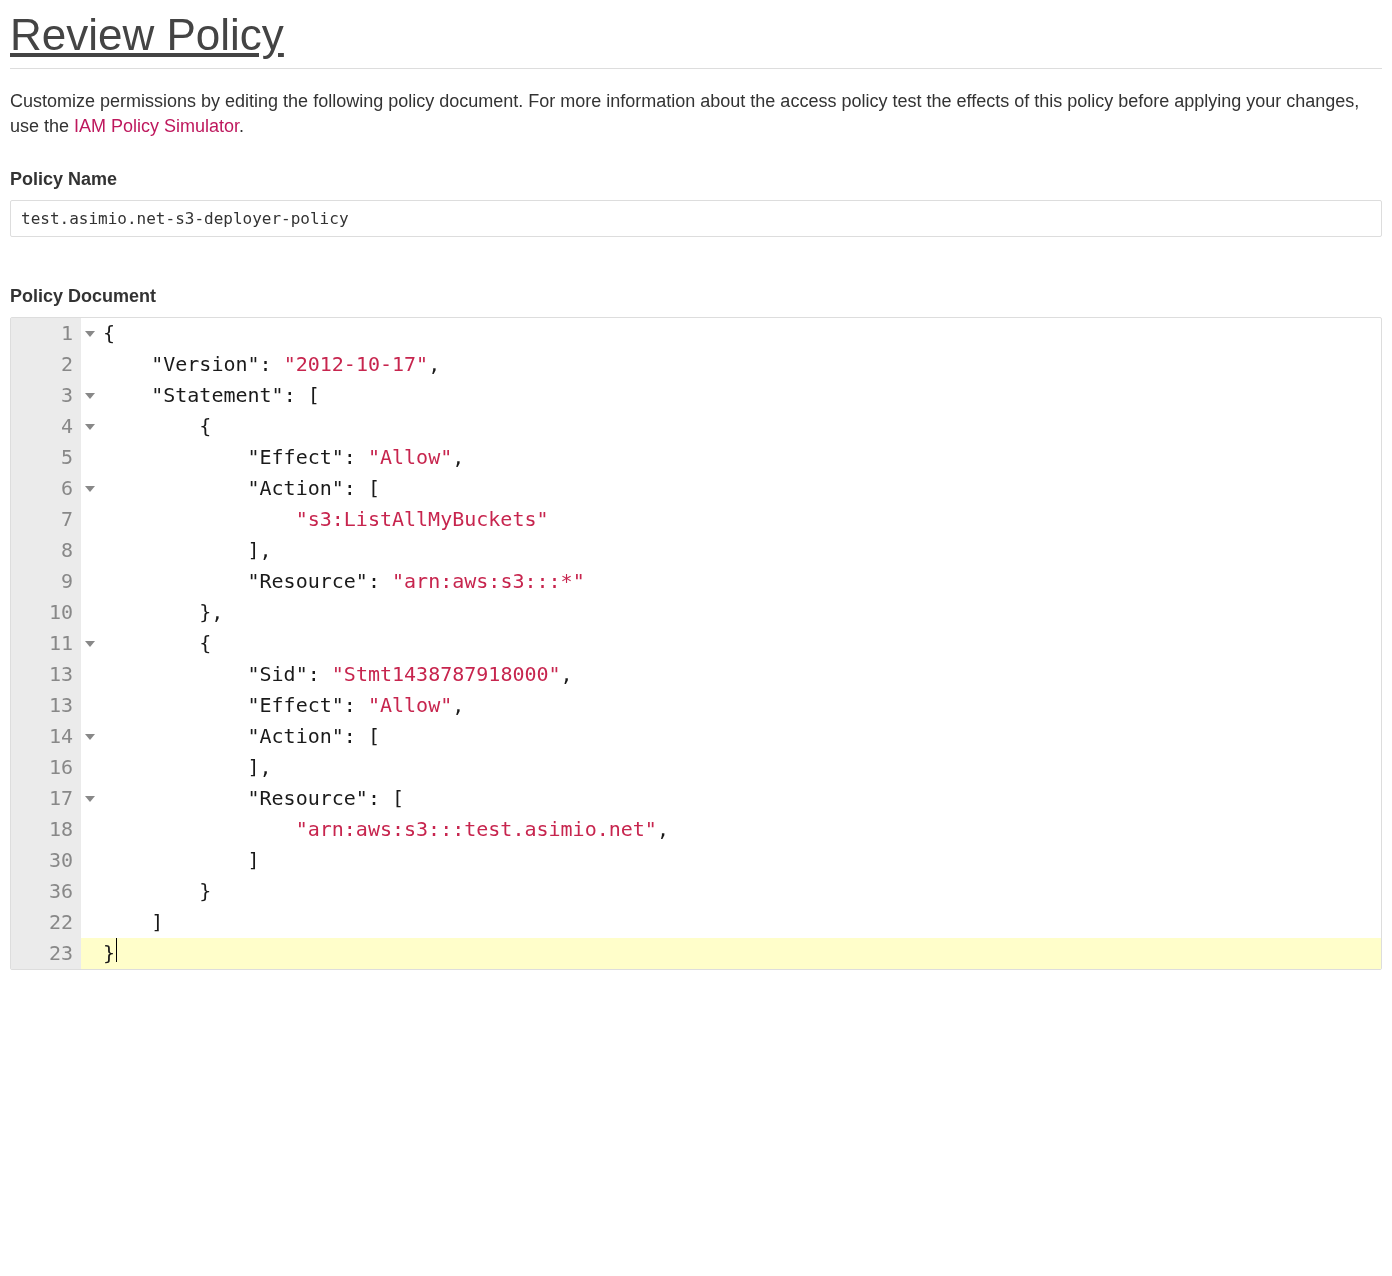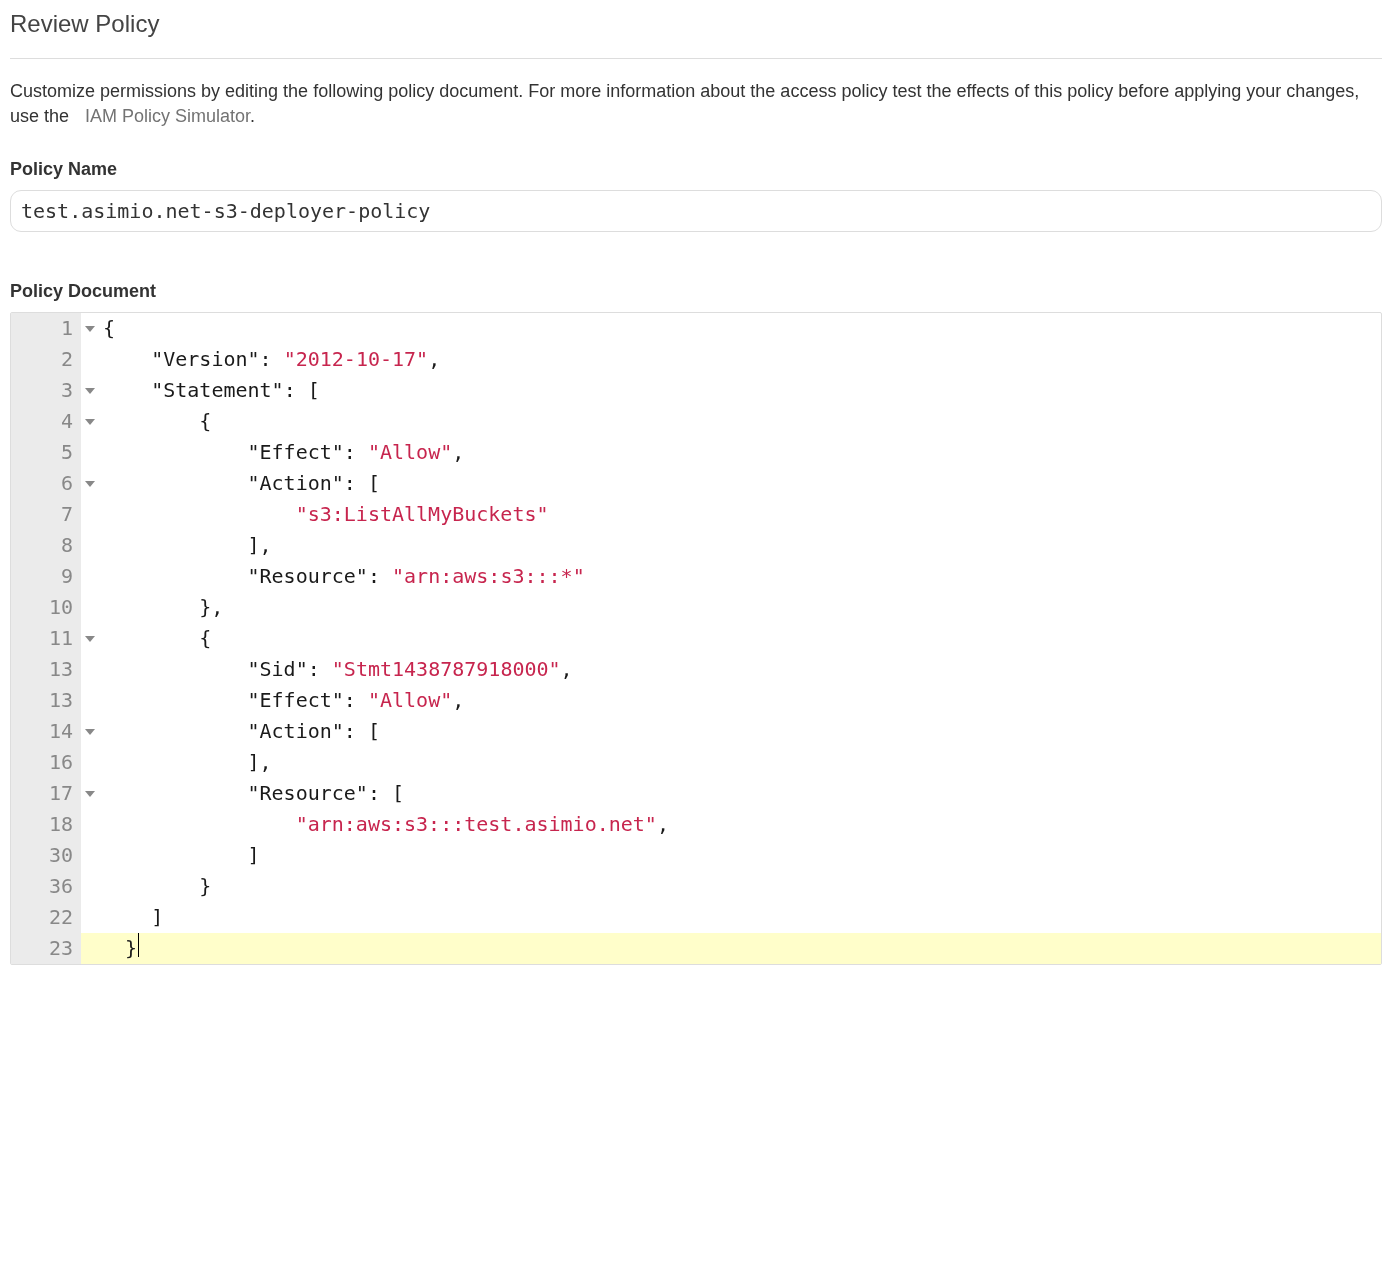--- a/index.html
+++ b/index.html
@@ -7,72 +7,71 @@
       margin: 0;
       padding: 0;
     }
     body {
       font-family: -apple-system, BlinkMacSystemFont, "Helvetica Neue", Helvetica, Arial, sans-serif;
       background: #ffffff;
       color: #333333;
       padding: 10px;
     }
     h1.page-title {
-      font-size: 24px;
+      font-size: 44px;
       font-weight: 400;
       color: #444444;
       margin-bottom: 10px;
-      padding-bottom: 20px;
+      padding-bottom: 8px;
       border-bottom: 1px solid #dddddd;
+      text-decoration: underline;
     }
     .description {
       font-size: 18px;
       color: #333333;
       line-height: 1.4;
       margin-top: 20px;
       margin-bottom: 30px;
     }
     .description a {
-      color: #737373;
+      color: #be185d;
       text-decoration: none;
-      margin-left: 11px;
     }
     .label {
       font-size: 18px;
       font-weight: 700;
       color: #333333;
       margin-bottom: 10px;
       display: block;
       margin-top: 24px;
     }
     .policy-name-input {
       width: 100%;
       padding: 8px 10px;
       font-family: "Menlo", "Monaco", "Consolas", monospace;
-      font-size: 20px;
+      font-size: 16px;
       border: 1px solid #dddddd;
-      border-radius: 11px;
+      border-radius: 2px;
       color: #333333;
       margin-bottom: 25px;
     }
     .code-editor {
       border: 1px solid #dddddd;
       border-radius: 2px;
       background: #ffffff;
       font-family: "Menlo", "Monaco", "Consolas", monospace;
       font-size: 20px;
       line-height: 1.55;
     }
     .code-line {
       display: flex;
       align-items: stretch;
     }
     .code-line.highlight {
       background: #fffeca;
-      gap: 22px;
     }
     .gutter {
       width: 70px;
       text-align: right;
       padding-right: 8px;
       background: #ebebeb;
       color: #888888;
       user-select: none;
       flex-shrink: 0;
       position: relative;

